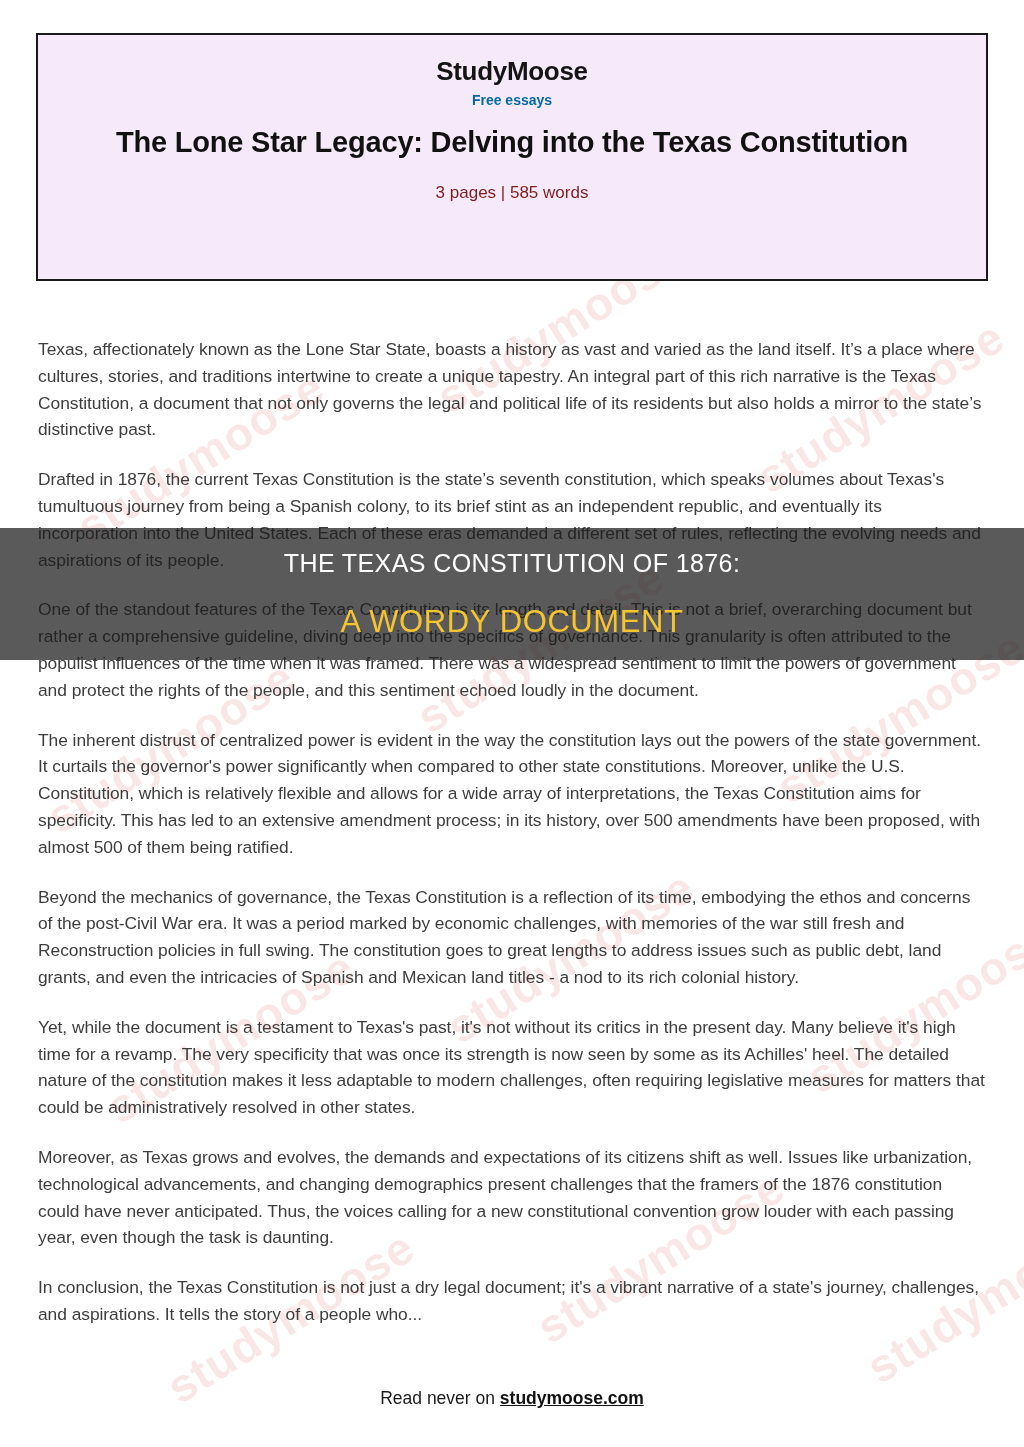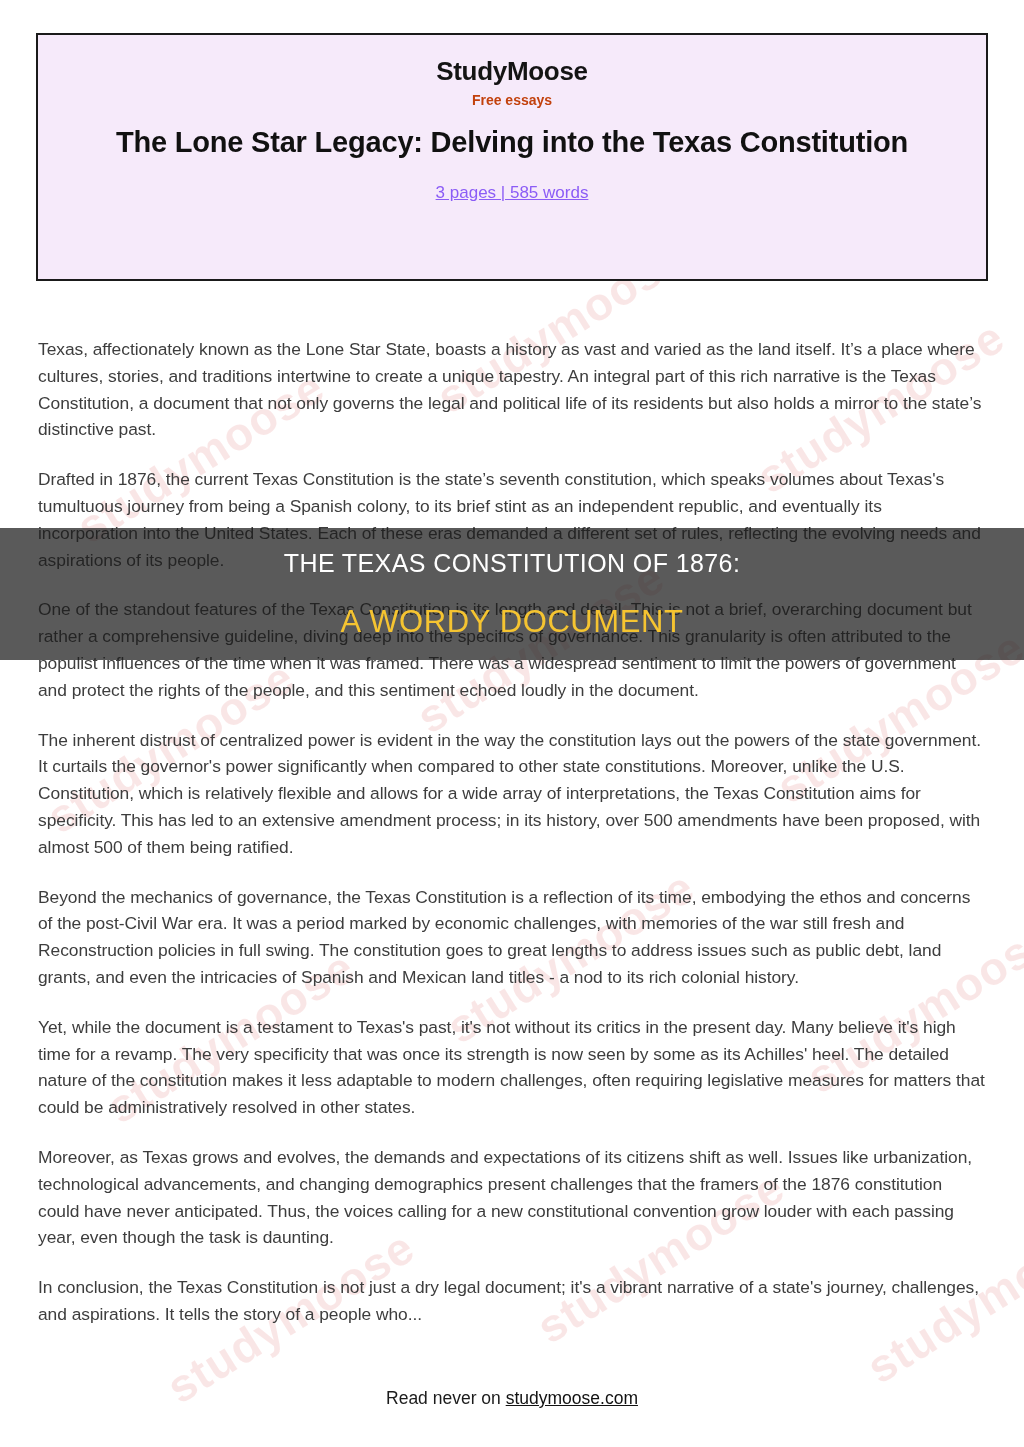--- a/index.html
+++ b/index.html
@@ -67,38 +67,37 @@
     font-size: 26px;
     font-weight: 700;
     color: #141414;
     letter-spacing: -0.3px;
     line-height: 1.1;
   }
   .brand-tagline {
     margin-top: 6px;
     font-size: 14px;
     font-weight: 700;
-    color: #c2410c;
+    color: #0369a1;
   }
   .doc-title {
     margin-top: 16px;
     width: 800px;
     text-align: center;
     font-size: 29px;
     font-weight: 700;
     color: #111111;
     line-height: 1.28;
     letter-spacing: -0.2px;
   }
   .doc-meta {
     margin-top: 22px;
     font-size: 17px;
-    color: #8b5cf6;
+    color: #7f1d1d;
     font-weight: 400;
-    text-decoration: underline;
   }
 
   
   .body-text {
     position: absolute;
     left: 38px;
     top: 336px;
     width: 948px;
     z-index: 2;
   }
@@ -149,21 +148,21 @@
     position: absolute;
     left: 0;
     top: 1388px;
     width: 1024px;
     text-align: center;
     z-index: 3;
     font-size: 17.5px;
     color: #1b1b1b;
   }
   .footer .footer-link {
-    font-weight: 400;
+    font-weight: 700;
     text-decoration: underline;
     color: #111111;
   }
 </style>
 </head>
 <body>
 
 <div class="watermark-layer">
   <div class="wm" style="left:60px;  top:430px;">studymoose</div>
   <div class="wm" style="left:420px; top:300px;">studymoose</div>

